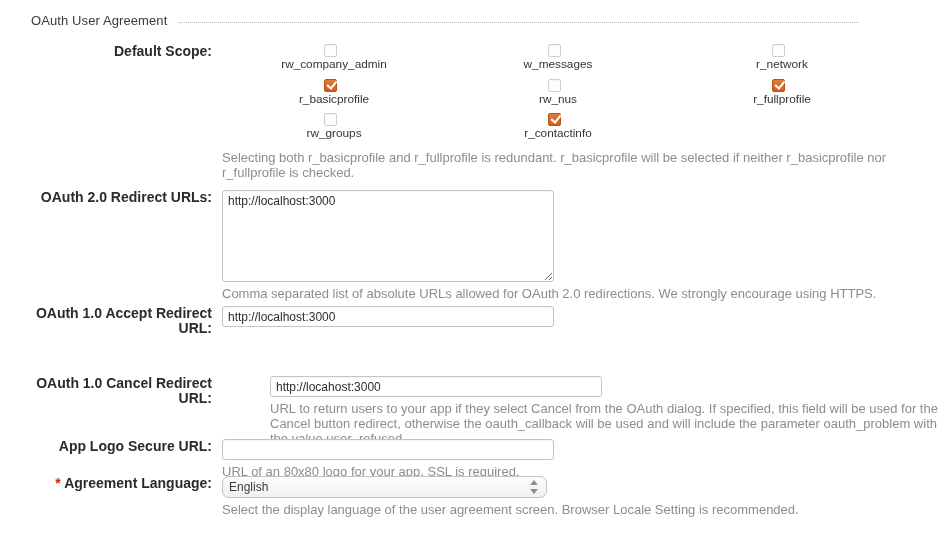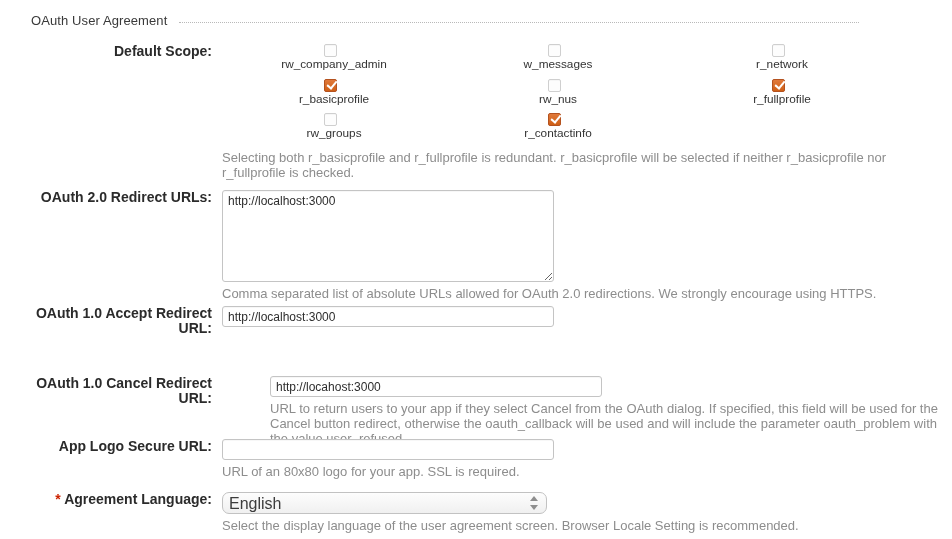--- a/index.html
+++ b/index.html
@@ -162,21 +162,21 @@
   }
   .sel {
     width: 325px;
     height: 22px;
     -webkit-appearance: none;
     appearance: none;
     border: 1px solid #c2c2c2;
     border-radius: 7px;
     background: linear-gradient(#fdfdfd, #f0f0f0);
     font-family: "Liberation Sans", sans-serif;
-    font-size: 16px;
+    font-size: 12px;
     color: #3c3c3c;
     padding: 1px 26px 1px 6px;
     outline: none;
   }
   .spinner {
     position: absolute;
     right: 8px; top: 3px;
     width: 9px; height: 16px;
     pointer-events: none;
   }
@@ -269,21 +269,21 @@
   </div>
 
   <div class="form-row" style="top:439px;">
     <div class="lbl">App Logo Secure URL:</div>
     <div class="fld">
       <input class="text-input" type="text" value="" style="">
       <div class="help">URL of an 80x80 logo for your app. SSL is required.</div>
     </div>
   </div>
 
-  <div class="form-row" style="top:492px;">
+  <div class="form-row" style="top:476px;">
     <div class="lbl"><span class="req">*</span> <span>Agreement Language:</span></div>
     <div class="fld">
       <div class="select-wrap">
         <select class="sel">
           <option>English</option>
         </select>
         <span class="spinner">
           <span class="up"></span>
           <span class="dn"></span>
         </span>

